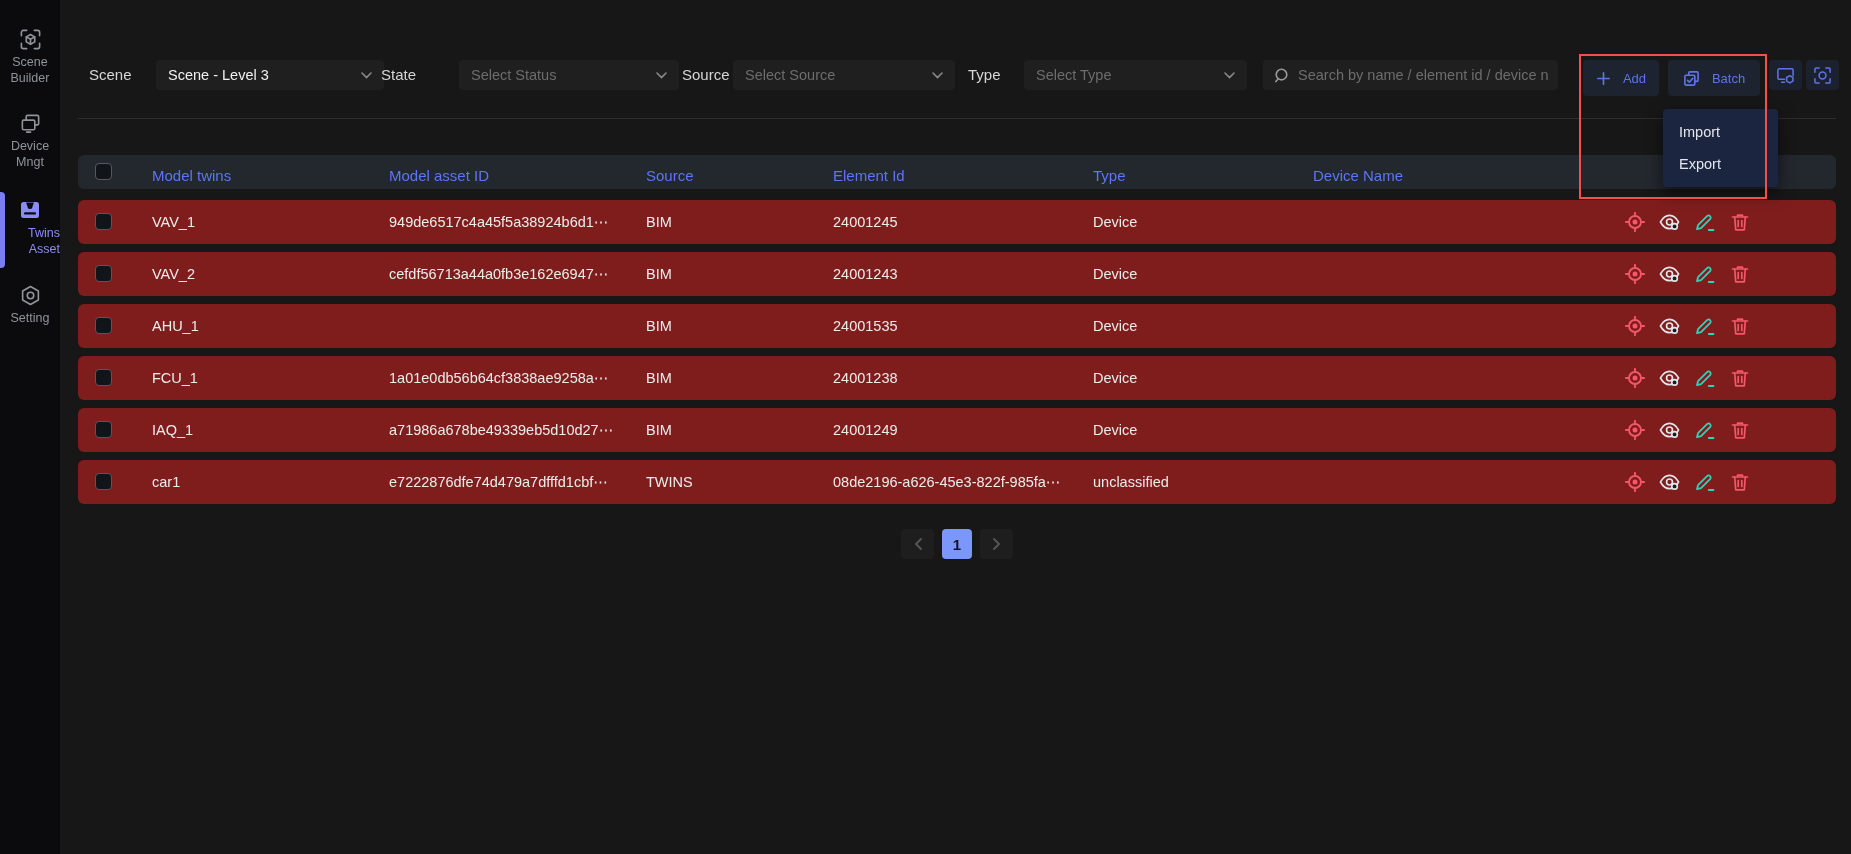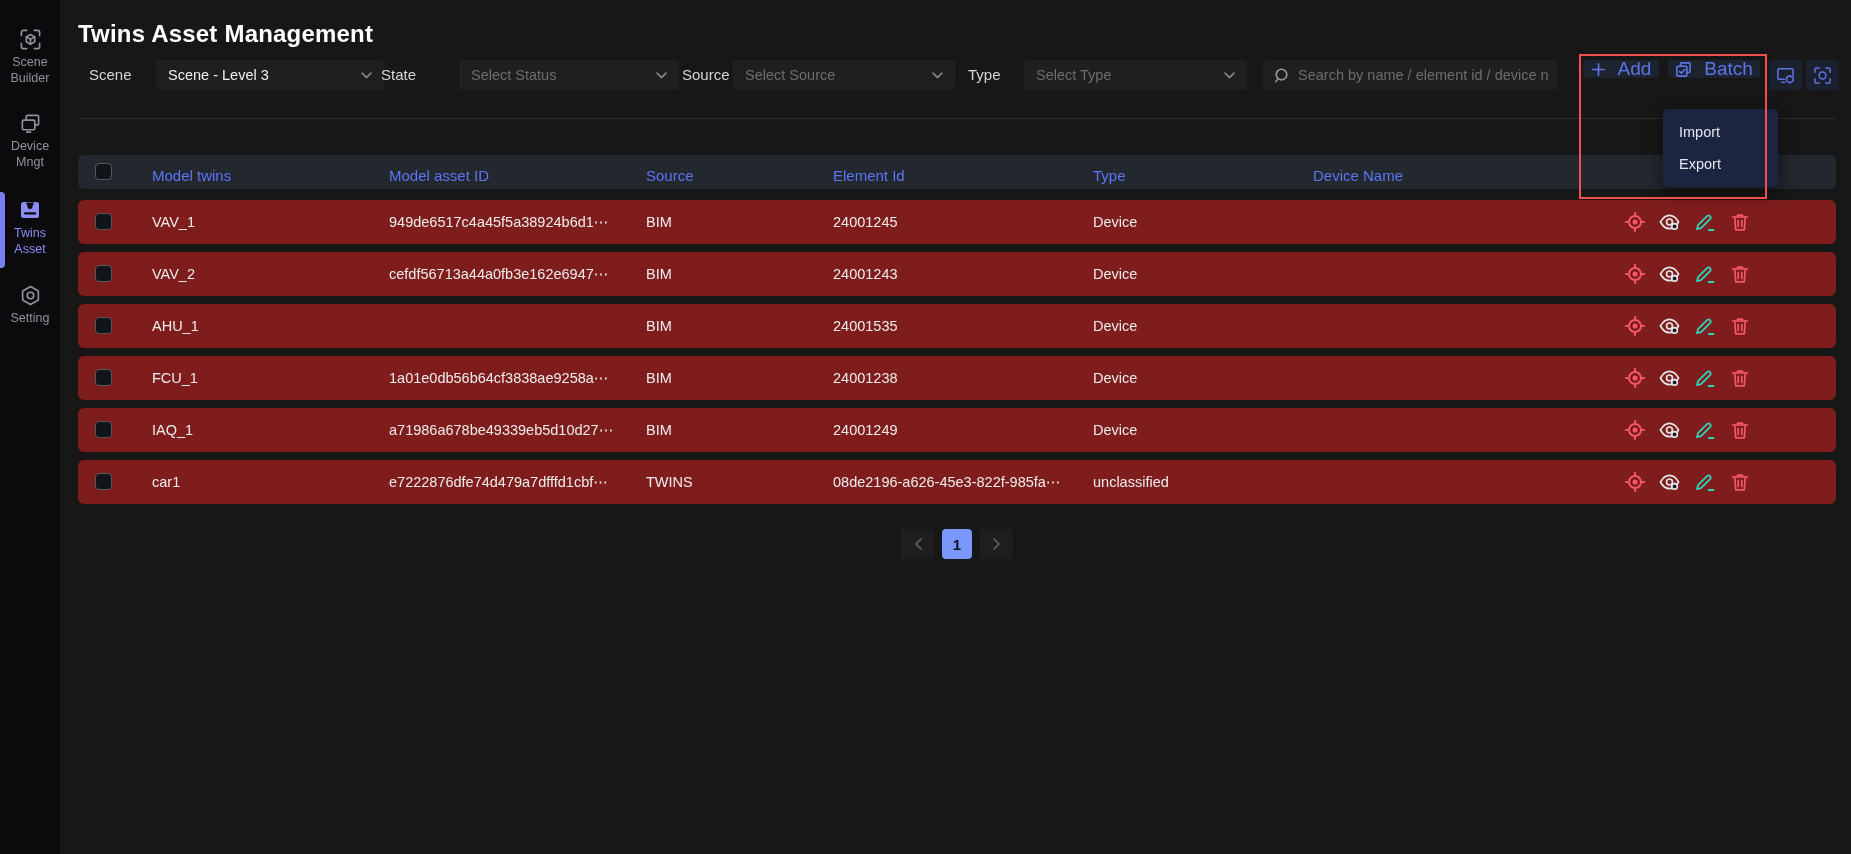--- a/index.html
+++ b/index.html
@@ -5,42 +5,42 @@
   * { margin:0; padding:0; box-sizing:border-box; }
   html,body { background:#101012; }
   body { font-family:"Liberation Sans", sans-serif; }
   .app { position:relative; width:1851px; height:854px; background:#171717; overflow:hidden; }
 
   
   .sidebar { position:absolute; left:0; top:0; width:60px; height:854px; background:#0b0b0d; }
   .nav-item { position:absolute; left:0; width:60px; text-align:center; color:#8f949b; cursor:pointer; }
   .nav-item .nav-icon { display:block; margin:0 auto 4px; }
   .nav-item .nav-label { font-size:12.5px; line-height:1.25; display:block; }
-  .nav-item.active { color:#8b8df6; }
+  .nav-item.active { color:#8b8df6;text-align:right; }
   .active-bar { position:absolute; left:0; top:192px; width:5px; height:76px; background:#7b7ef2; border-radius:0 4px 4px 0; }
 
   
   .page-title { position:absolute; left:78px; top:20px; font-size:24px; font-weight:700; color:#ffffff; letter-spacing:.2px; }
 
   
   .flabel { position:absolute; top:60px; height:30px; line-height:30px; font-size:15px; color:#d6d6d6; }
   .select { position:absolute; top:60px; height:30px; background:#1f1f1f; border-radius:4px;
             display:flex; align-items:center; padding:0 12px; cursor:pointer; }
   .select .sel-text { flex:1; font-size:14.5px; color:#f0f0f0; white-space:nowrap; overflow:hidden; }
   .select.is-placeholder .sel-text { color:#6d6d6d; }
   .select .chev { flex:none; margin-left:8px; }
 
   .searchbox { position:absolute; top:60px; left:1263px; width:295px; height:30px; background:#1f1f1f;
                border-radius:4px; display:flex; align-items:center; padding:0 10px; }
   .searchbox input { flex:1; background:transparent; border:none; outline:none; color:#e6e6e6;
                      font-size:14.5px; margin-left:8px; font-family:"Liberation Sans", sans-serif; }
   .searchbox input::placeholder { color:#6d6d6d; }
 
-  .tbtn { position:absolute; top:60px; height:18px; background:#1e2330; border:none; border-radius:4px;
-          color:#5e74e8; font-size:19px; display:flex; align-items:center; justify-content:center;
+  .tbtn { position:absolute; top:60px; height:36px; background:#1e2330; border:none; border-radius:4px;
+          color:#5e74e8; font-size:13px; display:flex; align-items:center; justify-content:center;
           gap:12px; cursor:pointer; font-family:"Liberation Sans", sans-serif; }
   .iconbtn { position:absolute; top:60px; width:33px; height:30px; background:#1c2130; border:none;
              border-radius:4px; display:flex; align-items:center; justify-content:center; cursor:pointer; }
 
   .divider { position:absolute; left:78px; top:118px; width:1758px; height:1px; background:#2d2d2d; }
 
   
   .thead { position:absolute; left:78px; top:155px; width:1758px; height:34px; background:#23272e;
            border-radius:6px; }
   .hcell { position:absolute; top:4px; height:30px; line-height:34px; font-size:15px; color:#5b76f7;
@@ -117,21 +117,20 @@
 
     <div class="nav-item" style="top:284px">
       <svg class="nav-icon" width="23" height="23" viewBox="0 0 24 24" fill="none" stroke="#8f949b" stroke-width="1.7" stroke-linejoin="round">
         <path d="M12 2.6l8.2 4.7v9.4L12 21.4l-8.2-4.7V7.3z"></path>
         <circle cx="12" cy="12" r="3.4"></circle>
       </svg>
       <span class="nav-label">Setting</span>
     </div>
   </aside>
 
-  <h1 class="page-title">Twins Asset Management</h1>
 
   <span class="flabel" style="left:89px">Scene</span>
   <div class="select" style="left:156px;width:228px">
     <span class="sel-text">Scene - Level 3</span>
     <svg class="chev" width="11" height="7" viewBox="0 0 11 7" fill="none" stroke="#8a8a8a" stroke-width="1.6" stroke-linecap="round">
         <path d="M1 1l4.5 4.5L10 1"></path>
       </svg>
   </div>
 
   <span class="flabel" style="left:381px">State</span>

